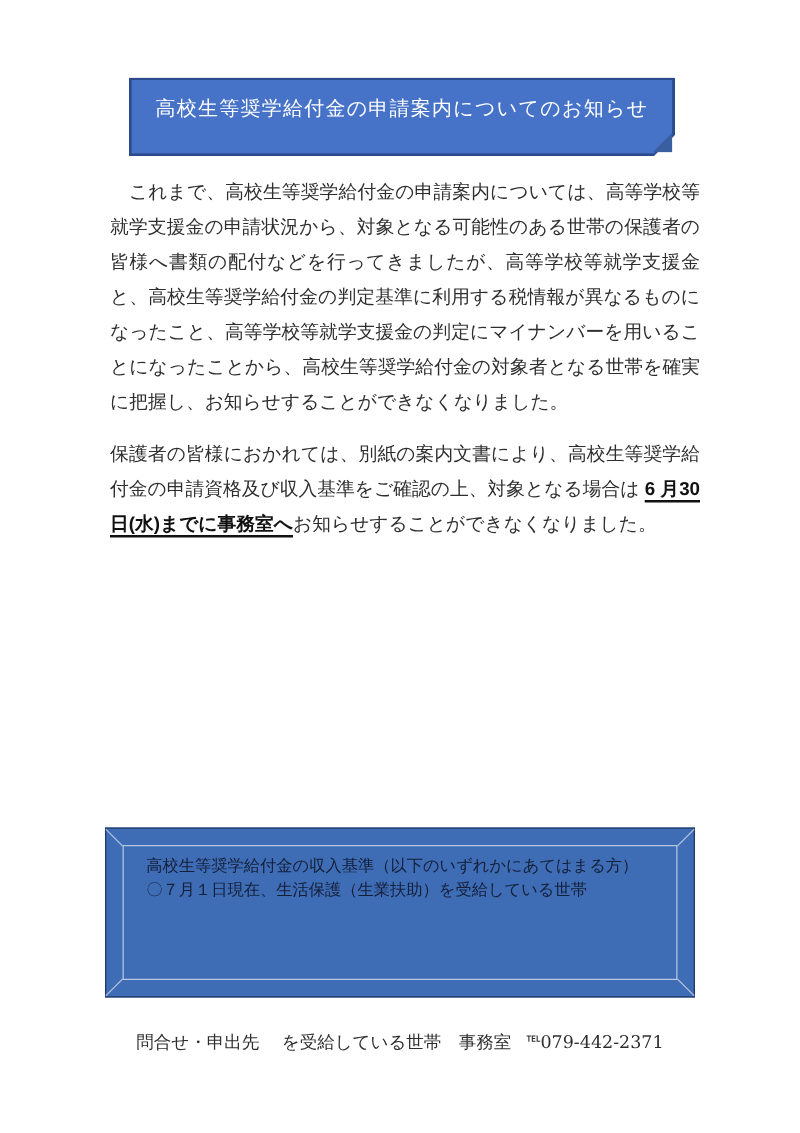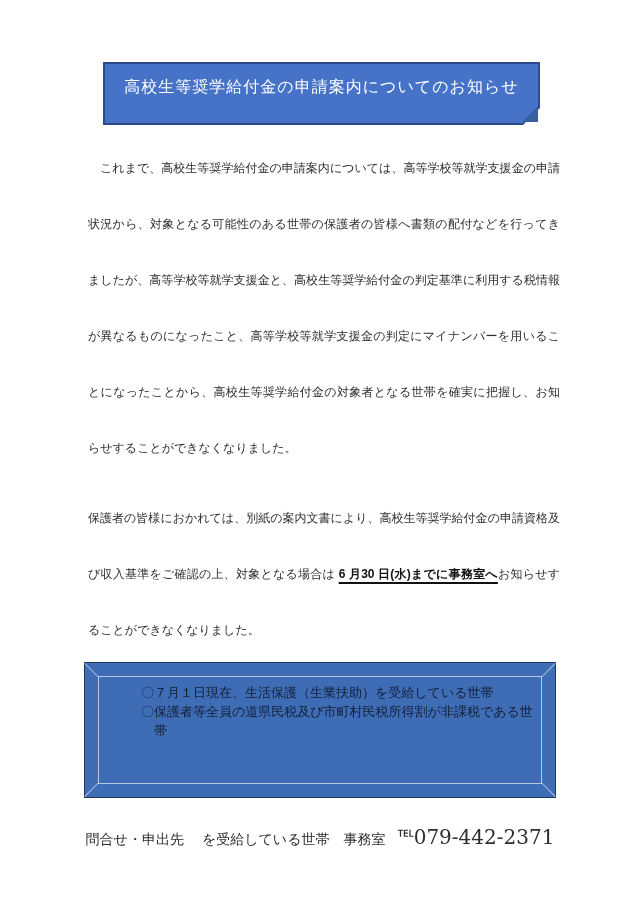--- a/index.html
+++ b/index.html
@@ -39,21 +39,21 @@
   }
   .banner-fold{
     position:absolute;right:2px;bottom:3px;width:16px;height:16px;
     background:var(--banner-fold);
     clip-path:polygon(0 100%,100% 0,100% 100%);
   }
 
   
   .body-text{
     position:absolute;left:88px;top:140px;width:472px;
-    font-size:12px;line-height:56px;color:var(--body-text);
+    font-size:15px;line-height:28px;color:var(--body-text);
     text-align:justify;text-justify:inter-character;
   }
   .body-text p{margin:0;}
   .para3{margin-top:14px !important;}
   .deadline{
     font-weight:bold;color:#111111;
     text-decoration:underline;text-decoration-thickness:1.5px;text-underline-offset:4px;
   }
 
   
@@ -64,34 +64,34 @@
   .seam{position:absolute;width:19px;height:1px;background:var(--box-seam);}
   .seam-tl{left:0;top:0;transform:rotate(45deg);transform-origin:0 0;}
   .seam-tr{right:0;top:0;transform:rotate(-45deg);transform-origin:100% 0;}
   .seam-bl{left:0;bottom:0;transform:rotate(-45deg);transform-origin:0 100%;}
   .seam-br{right:0;bottom:0;transform:rotate(45deg);transform-origin:100% 100%;}
   .criteria-inner{
     position:absolute;inset:13px;border:1px solid var(--box-inner-border);
     padding:6px 8px 6px 18px;
     color:var(--box-text);font-size:13px;line-height:19px;
   }
-  .criteria-list{list-style:none;margin-left:24px;}
+  .criteria-list{list-style:none;}
   .criteria-list li{padding-left:1em;text-indent:-1em;}
 
   
   .footer{
     position:absolute;left:84px;top:823px;width:472px;
     text-align:center;font-size:14px;color:var(--body-text);
     white-space:nowrap;
   }
   .footer .gap{display:inline-block;width:14px;}
   .footer .gap-wide{display:inline-block;width:18px;}
   .footer .tel{
     font-family:"DejaVu Serif","Liberation Serif",serif;
-    margin-left:12px;font-size:20px;
+    margin-left:12px;font-size:14px;
   }
 </style>
 </head>
 <body>
 
 <div class="page">
 
   <div class="banner-wrap">
     <div class="banner-border"></div>
     <div class="banner-fill">高校生等奨学給付金の申請案内についてのお知らせ</div>
@@ -102,23 +102,23 @@
     <p>　これまで、高校生等奨学給付金の申請案内については、高等学校等就学支援金の申請状況から、対象となる可能性のある世帯の保護者の皆様へ書類の配付などを行ってきましたが、高等学校等就学支援金と、高校生等奨学給付金の判定基準に利用する税情報が異なるものになったこと、高等学校等就学支援金の判定にマイナンバーを用いることになったことから、高校生等奨学給付金の対象者となる世帯を確実に把握し、お知らせすることができなくなりました。</p>
     <p class="para3"><span>保護者の皆様におかれては、別紙の案内文書により、高校生等奨学給付金の申請資格及び収入基準をご確認の上、対象となる場合は </span><span class="deadline">6 月30 日(水)までに事務室へ</span><span>お知らせすることができなくなりました。</span></p>
   </div>
 
   <div class="criteria-box">
     <div class="seam seam-tl"></div>
     <div class="seam seam-tr"></div>
     <div class="seam seam-bl"></div>
     <div class="seam seam-br"></div>
     <div class="criteria-inner">
+      <div>高校生等奨学給付金の収入基準（以下のいずれかにあてはまる方）</div>
       <ul class="criteria-list">
         <li>〇７月１日現在、生活保護（生業扶助）を受給している世帯</li>
-        <li>〇保護者等全員の道県民税及び市町村民税所得割が非課税である世帯</li>
       </ul>
     </div>
   </div>
 
   <div class="footer">
     <span>問合せ・申出先</span><span class="gap-wide"></span><span>を受給している世帯</span><span class="gap"></span><span>事務室</span><span class="tel">℡079-442-2371</span>
   </div>
 
 </div>
 

